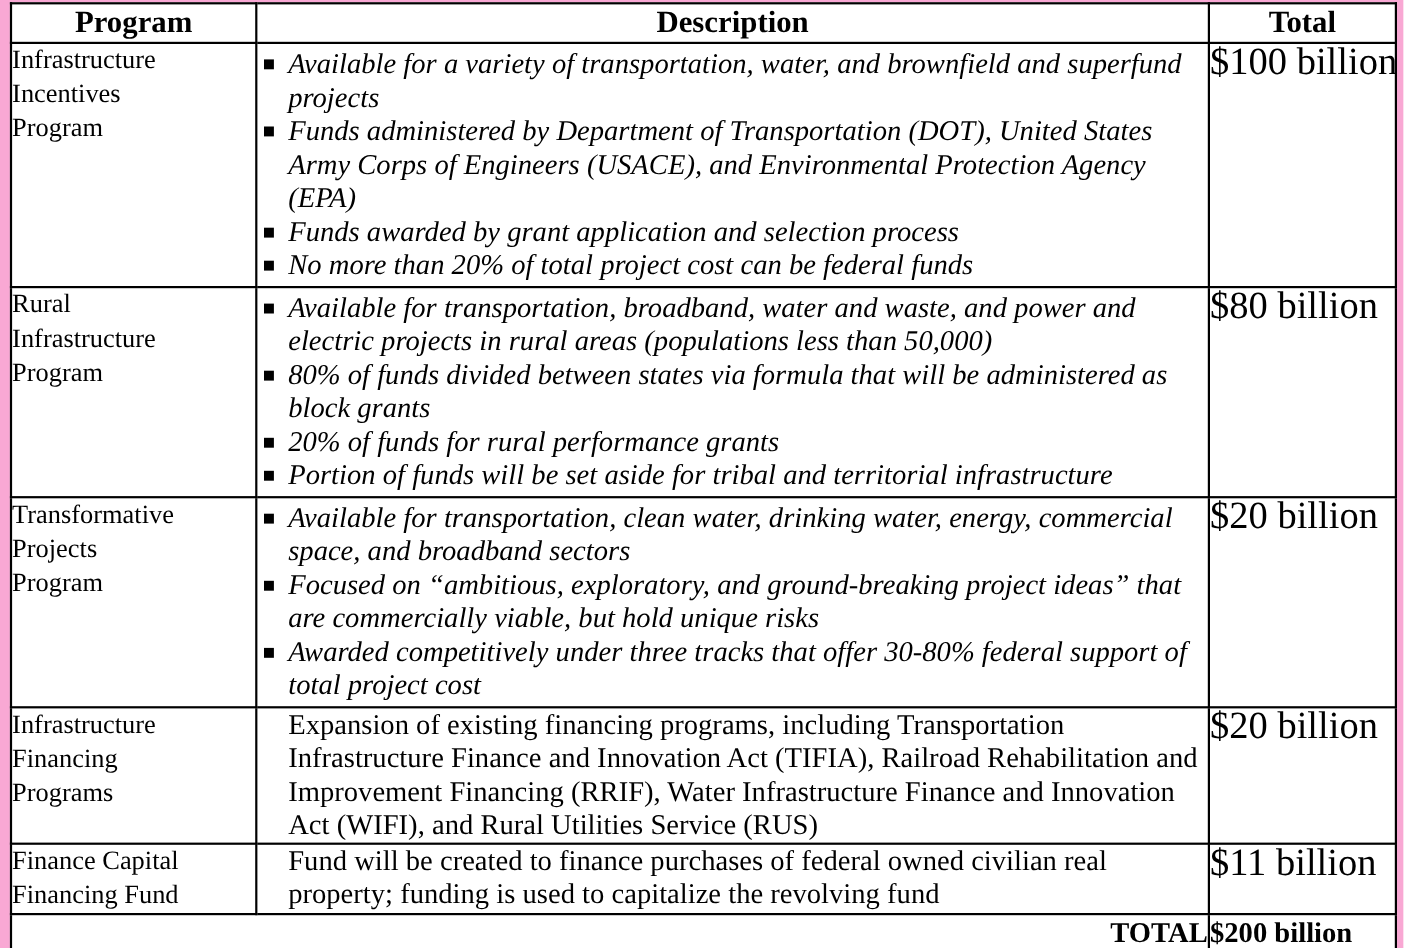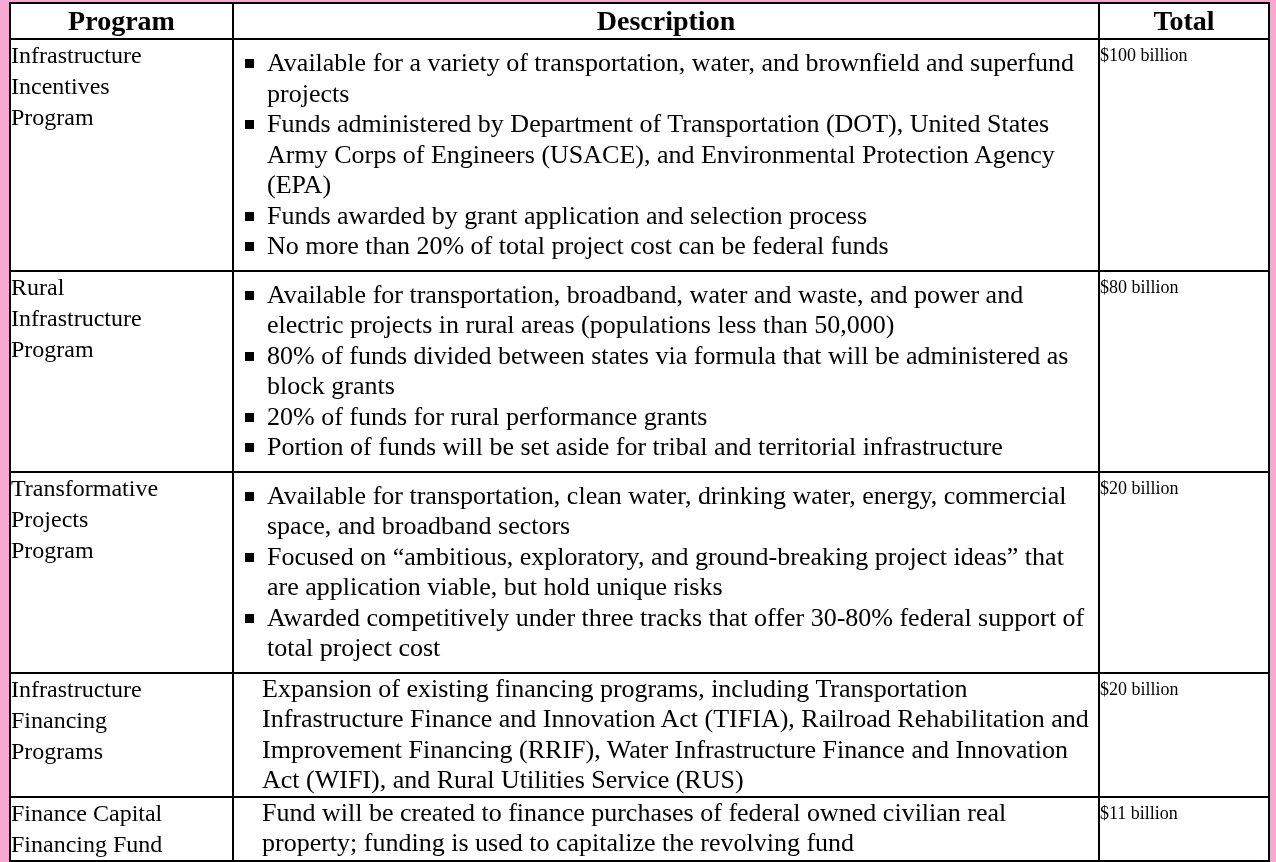--- a/index.html
+++ b/index.html
@@ -63,31 +63,32 @@
   }
   .program-cell .pline { display: block; white-space: nowrap; }
 
   .desc-cell {
     font-size: 26px;
     line-height: 30.5px;
     padding: 7px 6px 6px 12px;
   }
 
   .total-cell {
-    font-size: 18px;
+    font-size: 35px;
     line-height: 31px;
     padding: 7px 6px 6px 10px;
     white-space: nowrap;
   }
 
   
   ul.bullets {
     list-style: none;
-    margin: 8px;
+    margin: 3px;
     padding: 0;
+    font-style: italic;
   }
   ul.bullets > li {
     position: relative;
     padding-left: 25px;
     margin: 0;
   }
   ul.bullets > li .bul {
     position: absolute;
     left: 3px;
     top: 11px;
@@ -207,21 +208,21 @@
           <span class="pline">Program</span>
         </td>
         <td class="desc-cell">
           <ul class="bullets">
             <li>
               <span class="bul"></span>
               <span class="btxt">Available for transportation, clean water, drinking water, energy, commercial space, and broadband sectors</span>
             </li>
             <li>
               <span class="bul"></span>
-              <span class="btxt">Focused on “ambitious, exploratory, and ground-breaking project ideas” that are application viable, but hold unique risks</span>
+              <span class="btxt">Focused on “ambitious, exploratory, and ground-breaking project ideas” that are commercially viable, but hold unique risks</span>
             </li>
             <li>
               <span class="bul"></span>
               <span class="btxt">Awarded competitively under three tracks that offer 30-80% federal support of total project cost</span>
             </li>
           </ul>
         </td>
         <td class="total-cell">$20 billion</td>
       </tr>
 

